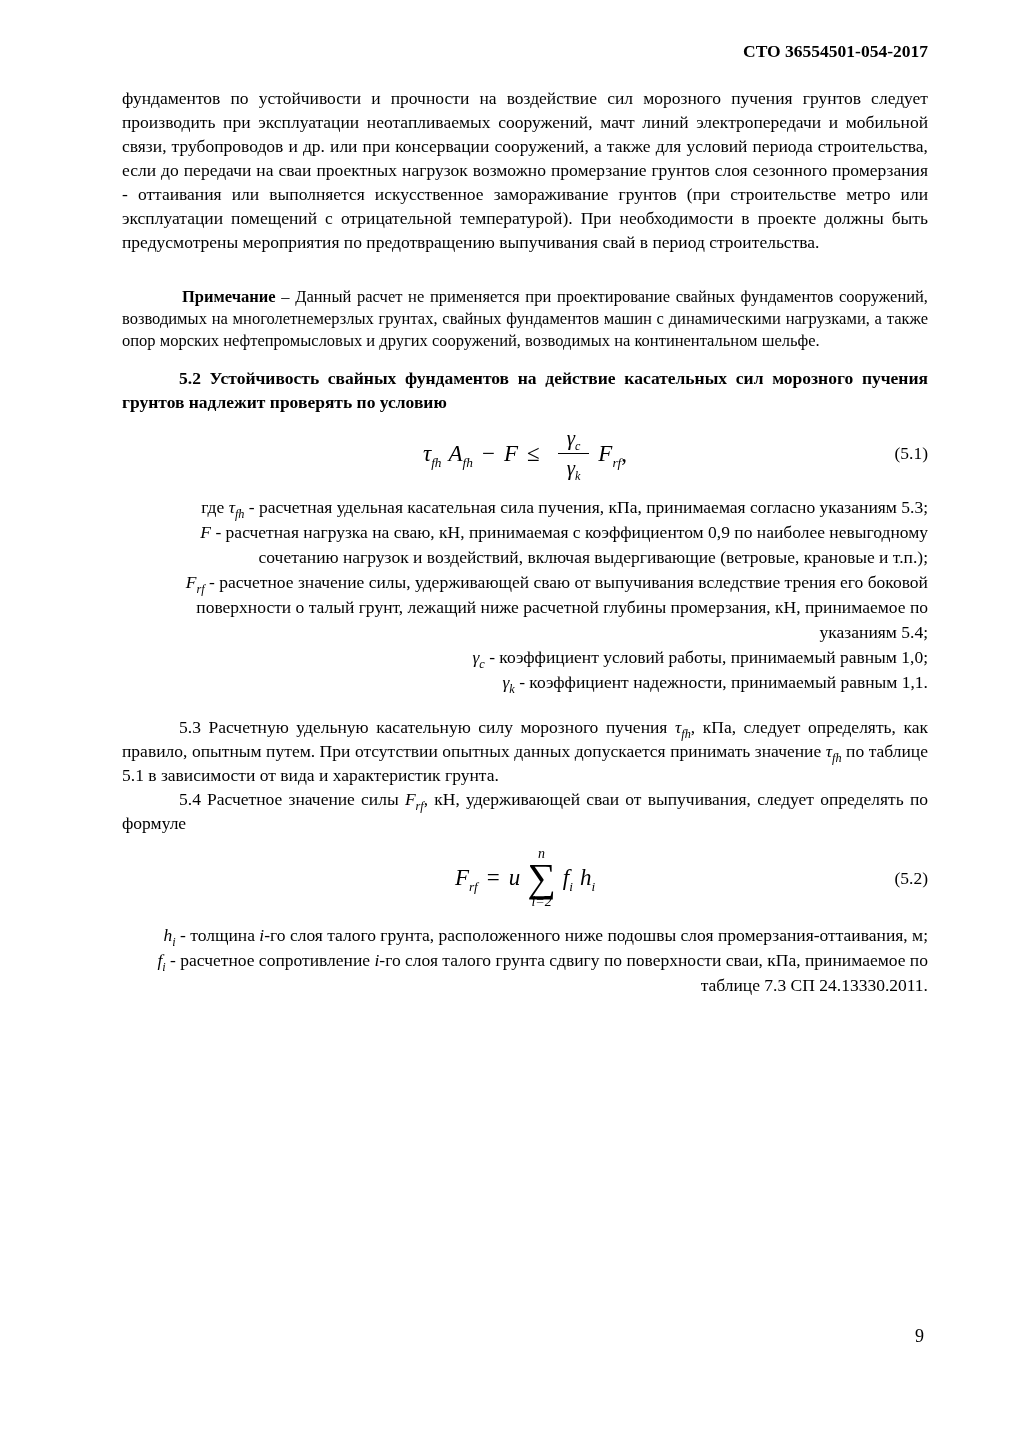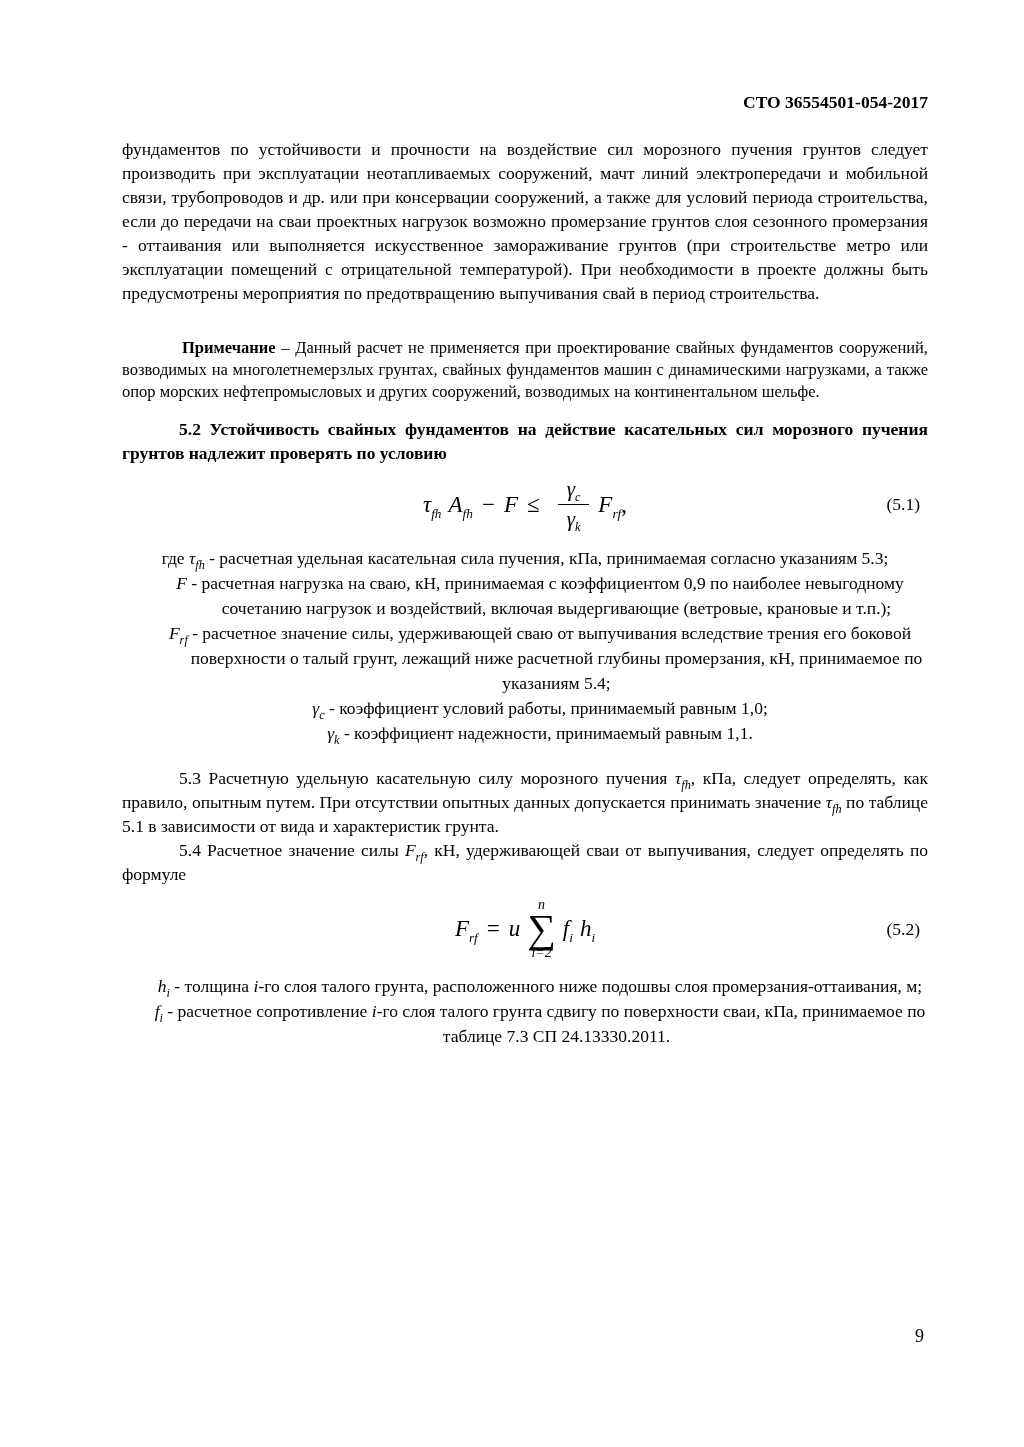--- a/index.html
+++ b/index.html
@@ -1,21 +1,21 @@
 <!DOCTYPE html>
 <html><head>
 <meta charset="utf-8">
 <style>
   * { margin: 0; padding: 0; box-sizing: border-box; }
   html, body { background: #ffffff; }
   .page {
     width: 1024px; height: 1447px; position: relative; overflow: hidden;
     background: #ffffff; color: #000;
     font-family: "Liberation Serif", serif;
-    padding: 92px 96px 0 122px;
+    padding: 41px 96px 0 122px;
   }
   .doc-number {
     font-weight: 700; font-size: 17.5px; text-align: right; margin-bottom: 24px;
   }
   .body-para { font-size: 17.5px; line-height: 24px; text-align: justify; }
   .no-indent { text-indent: 0; margin-bottom: 32px; }
   .indent { text-indent: 57px; }
   .note {
     font-size: 16.5px; line-height: 22px; text-align: justify;
     text-indent: 60px; margin-bottom: 14px;
@@ -29,28 +29,28 @@
     position: relative; display: flex; justify-content: center;
     align-items: center; margin: 12px 0 14px;
   }
   .formula { display: inline-flex; align-items: center; font-size: 23px; }
   .formula sub { font-size: 58%; }
   .sp { margin-left: 7px; }
   .op { margin: 0 9px; }
   .frac { display: inline-flex; flex-direction: column; align-items: center; margin: 0 9px; font-size: 21px; }
   .frac .num { display: block; padding: 0 9px 2px; border-bottom: 1.5px solid #000; }
   .frac .den { display: block; padding-top: 2px; }
-  .formula-number { position: absolute; right: 8px; font-size: 17.5px; }
+  .formula-number { position: absolute; right: 0; font-size: 17.5px; }
 
   .sum { display: inline-flex; flex-direction: column; align-items: center; line-height: 1; margin: 0 7px; }
   .sum .lim { font-size: 14px; font-style: italic; }
   .sum .sigma { font-size: 40px; line-height: 0.85; font-style: normal; }
 
   .defs {
-    font-size: 17.5px; line-height: 25px; text-align: center;
+    font-size: 17.5px; line-height: 25px; text-align: right;
     margin-bottom: 20px;
   }
   .def { padding-left: 63px; text-indent: -33px; }
   .def.first { text-indent: -63px; }
 
   .page-number { position: absolute; right: 100px; bottom: 100px; font-size: 18px; }
 </style>
 </head>
 <body>
 

